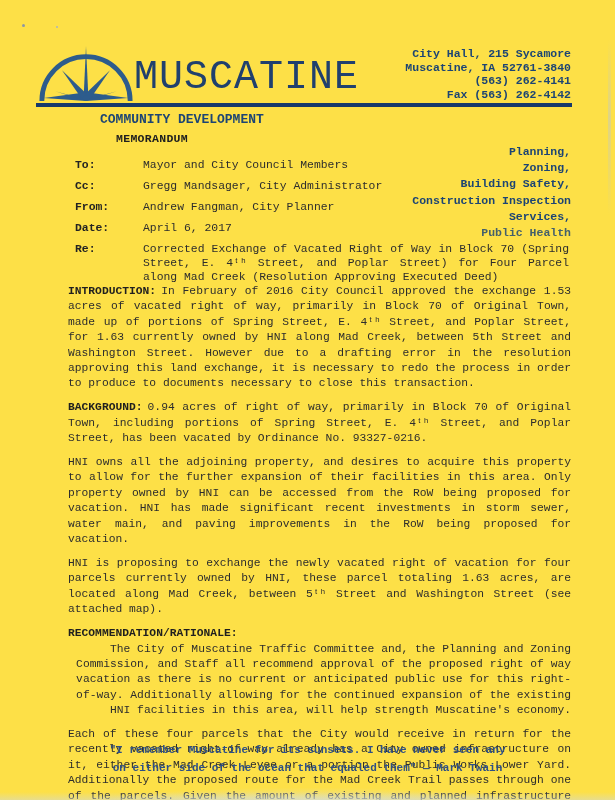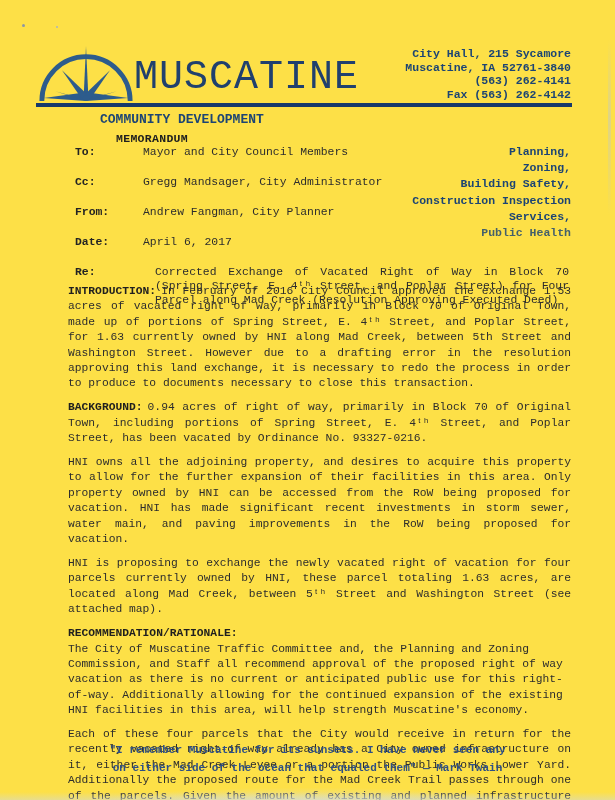--- a/index.html
+++ b/index.html
@@ -34,36 +34,36 @@
     position:absolute; left:116px; top:132px; width:380px; text-align:left;
     font-size:11.5px; font-weight:bold; color:#1f1f1f; letter-spacing:.3px;
   }
   .services {
     position:absolute; right:44px; top:112px; text-align:right;
     font-size:11.5px; font-weight:bold; color:#1c4474; line-height:16.2px;margin-top:32px;
   }
   .services .svc-line:last-child { opacity:.82; }
   
   .fields {
-    position:absolute; left:75px; top:145px; width:494px;
-    display:grid; grid-template-columns:68px 1fr; row-gap:16px;
+    position:absolute; left:75px; top:158px; width:494px;
+    display:grid; grid-template-columns:68px 1fr; row-gap:7px;
     font-size:11.4px; line-height:14px;
   }
   .flabel { font-weight:bold; color:#232323; }
   .fvalue { color:#2d2d2d; }
-  .fvalue.justify { text-align:justify;margin-left:12px; }
+  .fvalue.justify { text-align:justify; }
   
   .body-text {
     position:absolute; left:68px; top:284px; width:503px;
     font-size:11.3px; line-height:15.4px; text-align:justify;
   }
   .body-text p { margin-bottom:8.5px; }
   .para-heading { font-weight:bold; color:#1f1f1f; margin-right:5px; }
   .heading-line { font-weight:bold; color:#1f1f1f; margin-bottom:0 !important; text-align:left; }
-  .ragged { text-align:left; }
+  .ragged { text-align:right; }
   .backup-list { margin:1px 0 0 19px; padding-left:16px; text-align:left; }
   .backup-list li { margin-bottom:1.5px; padding-left:5px;text-align:center; }
   
   .quote {
     position:absolute; left:0; top:742px; width:100%;
     text-align:center; font-size:11px; font-weight:bold;
     color:#2d4f86; line-height:17.5px;
   }
   
   .bottom-shadow {

